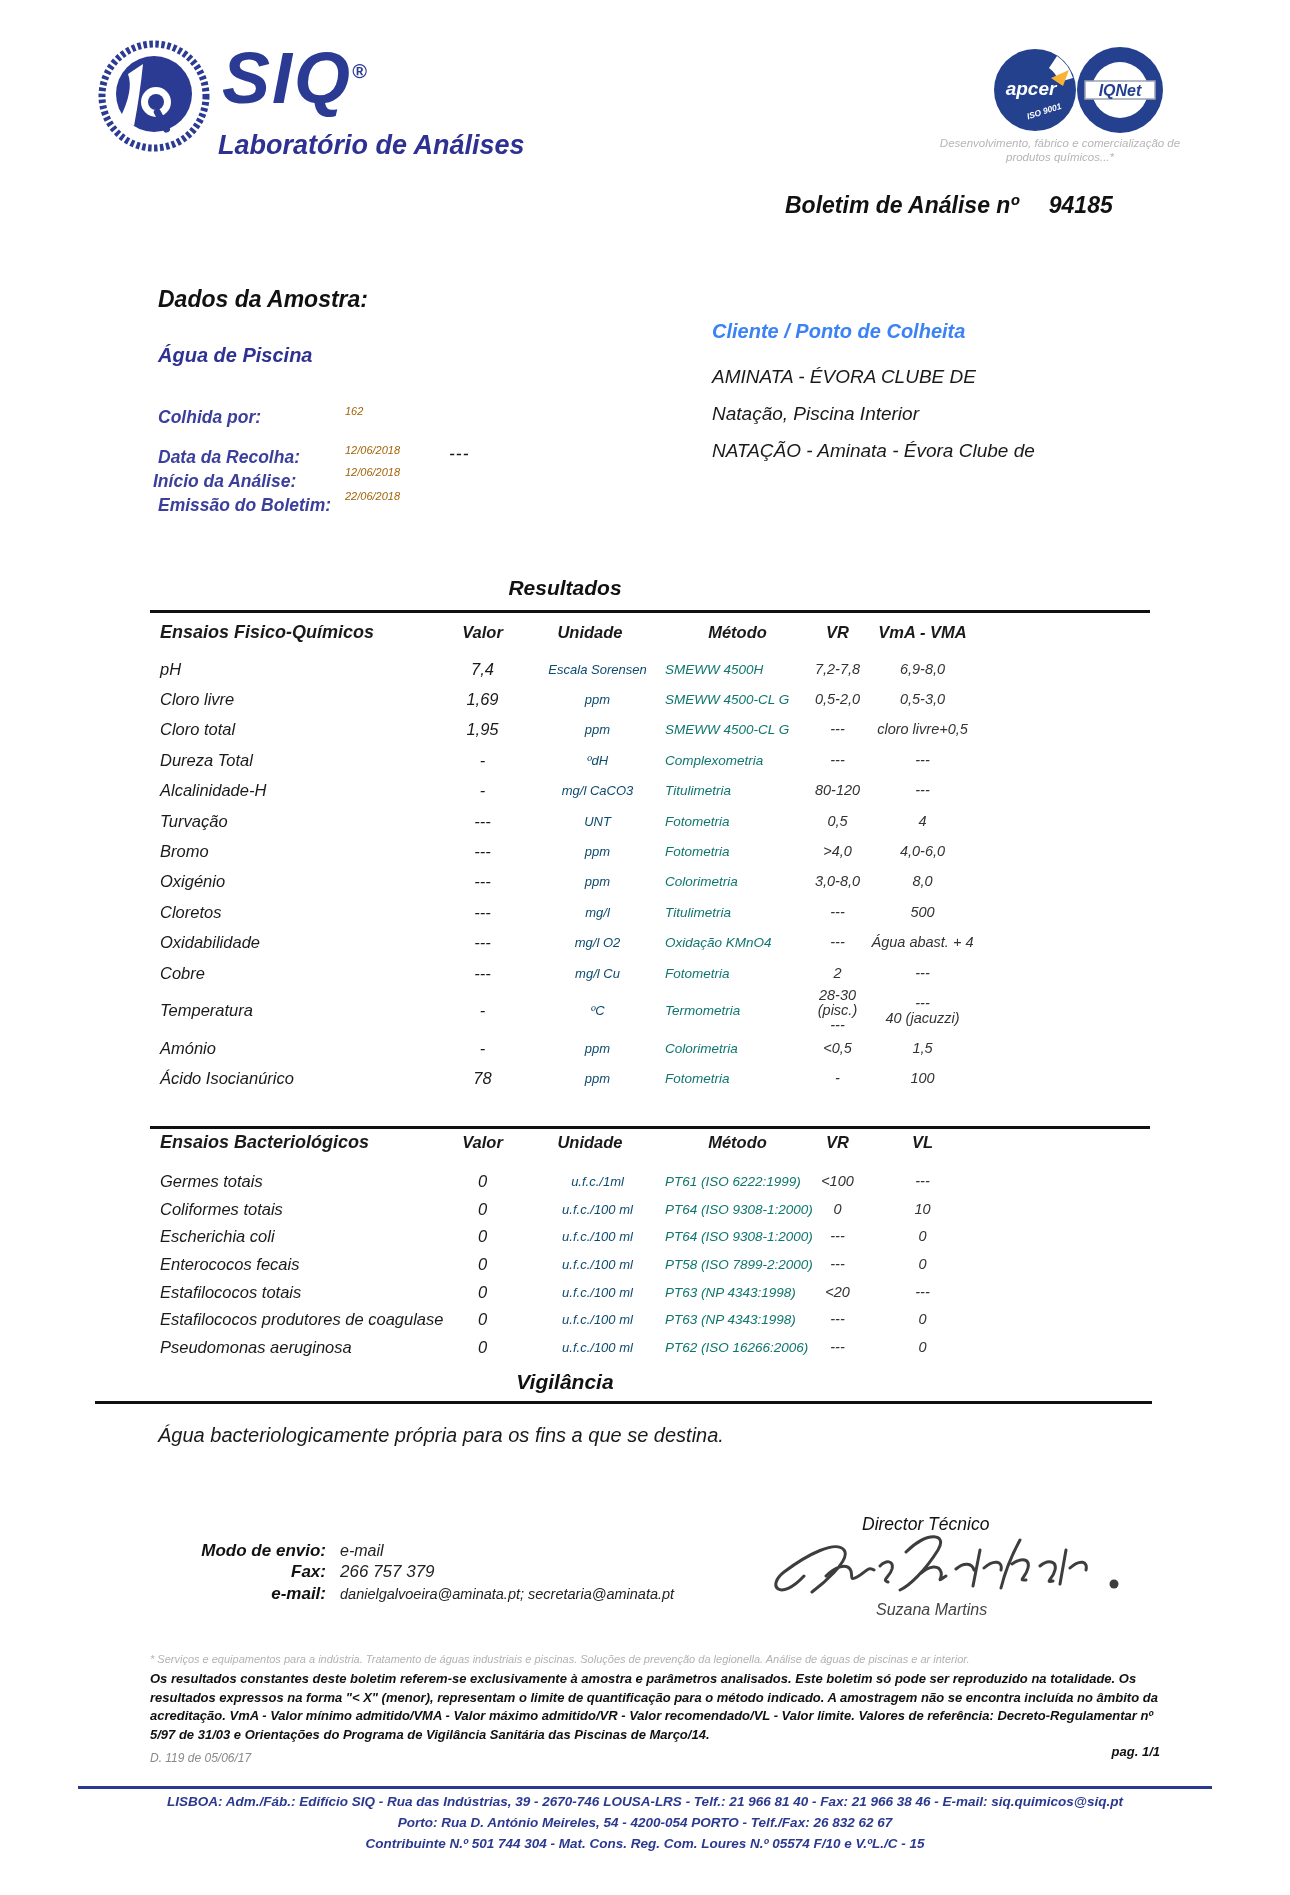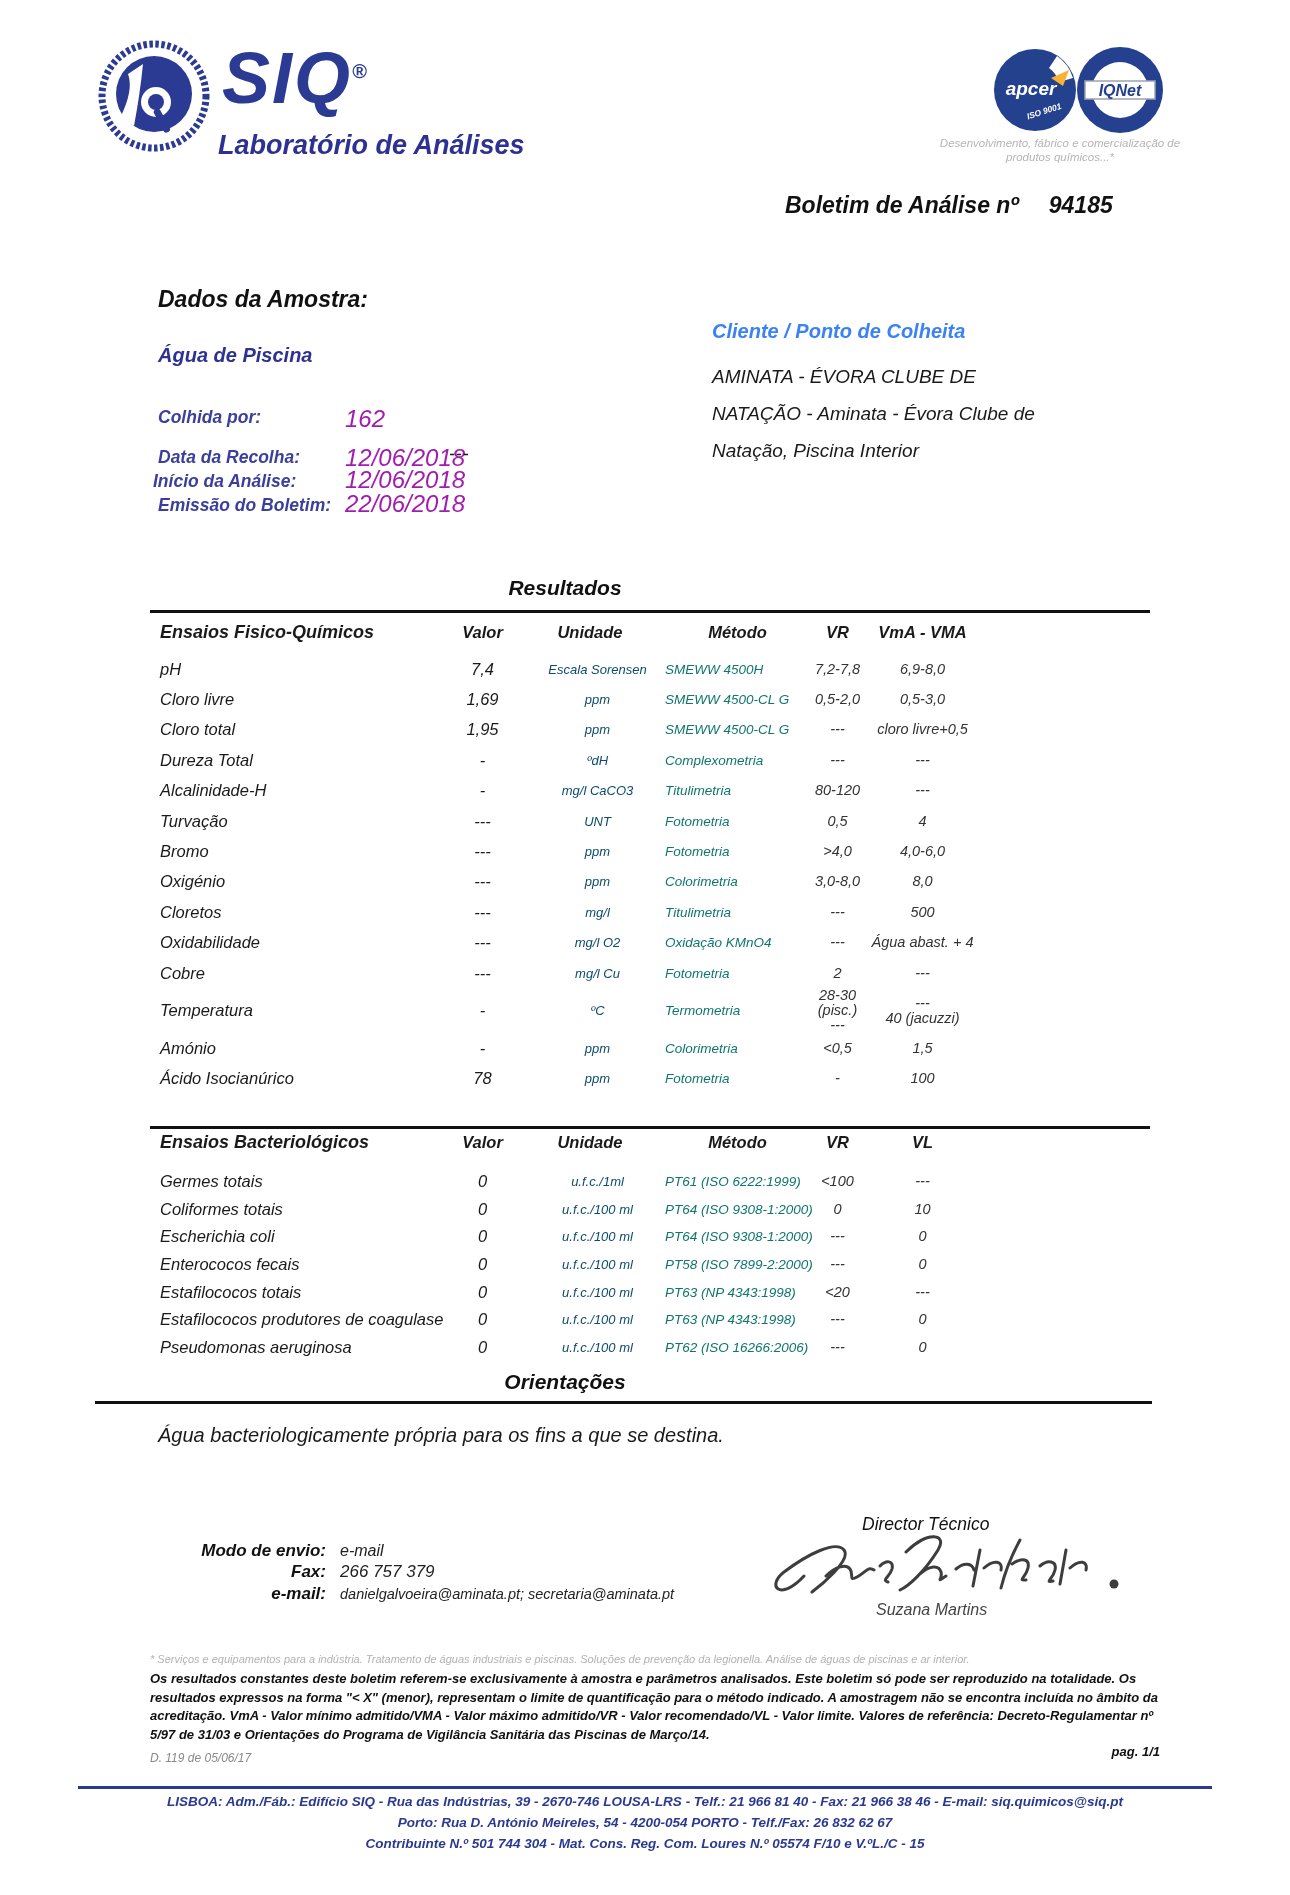--- a/index.html
+++ b/index.html
@@ -21,21 +21,21 @@
   .lab-title{left:218px;top:130px;font-size:27px;font-weight:700;color:#2e3192;}
   .apcer-badge{left:993px;top:48px;width:84px;height:84px;}
   .iqnet-badge{left:1076px;top:46px;width:88px;height:88px;}
   .cert-note{left:900px;top:136px;width:320px;text-align:center;font-size:11.5px;color:#b5b5b5;line-height:14px;}
   .boletim{left:785px;top:192px;font-size:23px;font-weight:700;color:#111;}
   .boletim .b-num{margin-left:30px;font-weight:700;}
   
   .dados-title{left:158px;top:286px;font-size:23px;font-weight:700;color:#111;}
   .agua-title{left:158px;top:344px;font-size:20px;font-weight:700;color:#2e3192;}
   .field-label{font-size:17.5px;font-weight:700;color:#3b3f9b;}
-  .field-value{font-size:24px;color:#a21caf;}
+  .field-value{font-size:11px;color:#a16207;}
   .field-extra{font-size:17.5px;color:#1a1a1a;margin-left:12px;}
   .f-colhida{left:158px;top:407px;}
   .f-recolha{left:158px;top:447px;}
   .f-inicio{left:153px;top:471px;}
   .f-emissao{left:158px;top:495px;}
   .v-colhida{left:345px;top:405px;}
   .v-recolha{left:345px;top:444px;}
   .v-inicio{left:345px;top:466px;}
   .v-emissao{left:345px;top:490px;}
   .x-recolha{left:437px;top:444px;letter-spacing:1px;}
@@ -153,22 +153,22 @@
 
   <div class="abs field-label f-inicio">Início da Análise:</div>
   <div class="abs field-value v-inicio">12/06/2018</div>
 
   <div class="abs field-label f-emissao">Emissão do Boletim:</div>
   <div class="abs field-value v-emissao">22/06/2018</div>
 
   <div class="abs cliente-title">Cliente / Ponto de Colheita</div>
   <div class="abs cliente-lines">
     <div>AMINATA - ÉVORA CLUBE DE</div>
+    <div>Natação, Piscina Interior</div>
     <div>NATAÇÃO - Aminata - Évora Clube de</div>
-    <div>Natação, Piscina Interior</div>
   </div>
 
   <div class="abs resultados-title">Resultados</div>
   <div class="abs hr hr-results"></div>
 
   <div class="abs thead phys-head">
     <div class="h-param">Ensaios Fisico-Químicos</div>
     <div class="h-valor">Valor</div>
     <div class="h-unidade">Unidade</div>
     <div class="h-metodo">Método</div>
@@ -353,21 +353,21 @@
       <div class="trow">
         <div class="tcell c-param">Pseudomonas aeruginosa</div>
         <div class="tcell c-valor">0</div>
         <div class="tcell c-unidade">u.f.c./100 ml</div>
         <div class="tcell c-metodo">PT62 (ISO 16266:2006)</div>
         <div class="tcell c-vr">---</div>
         <div class="tcell c-vma">0</div>
       </div>
     </div>
 
-  <div class="abs aprec-title">Orientações</div>
+  <div class="abs aprec-title">Vigilância</div>
   <div class="abs hr hr-aprec"></div>
   <div class="abs aprec-text">Água bacteriologicamente própria para os fins a que se destina.</div>
 
   <div class="abs d-mode">
     <span class="dispatch-label">Modo de envio:</span><span class="dispatch-value">e-mail</span>
   </div>
   <div class="abs d-fax">
     <span class="dispatch-label">Fax:</span><span class="dispatch-value">266 757 379</span>
   </div>
   <div class="abs d-email">

